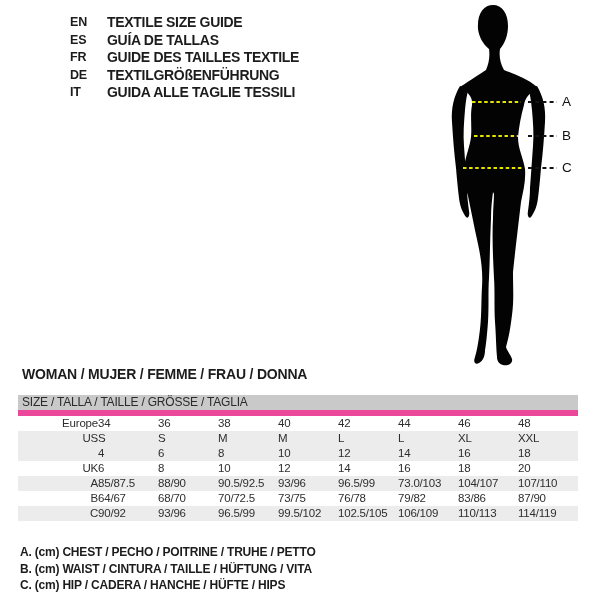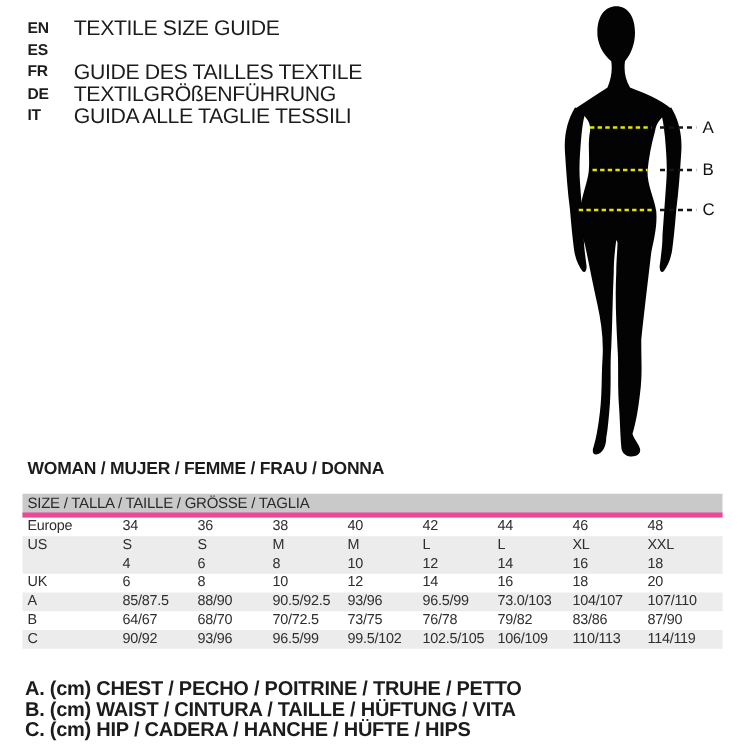--- a/index.html
+++ b/index.html
@@ -3,54 +3,55 @@
 <meta charset="utf-8">
 <style>
   html,body{margin:0;padding:0;background:#ffffff;}
   .canvas{
     position:relative;width:600px;height:600px;background:#ffffff;overflow:hidden;
     font-family:"Liberation Sans", sans-serif;color:#1c1c1c;
   }
   
   .lang-block{position:absolute;left:22px;top:14px;}
   .lang-row{display:flex;line-height:17.5px;}
-  .lang-code{width:37px;font-size:12.5px;font-weight:700;letter-spacing:-0.2px;}
-  .lang-title{font-size:17px;font-weight:400;letter-spacing:-0.3px;white-space:nowrap;}
+  .lang-code{width:37px;font-size:12.5px;font-weight:700;letter-spacing:-0.2px;margin-left:48px;}
+  .lang-title{font-size:14px;font-weight:700;letter-spacing:-0.3px;white-space:nowrap;}
   
   .figure-svg{position:absolute;left:440px;top:0;width:160px;height:375px;}
   .body-fill{fill:#030303;}
   .dash-yellow{stroke:var(--dash-yellow,#e4e400);stroke-width:2;stroke-dasharray:3.5 2.6;fill:none;}
   .dash-black{stroke:var(--dash-black,#141414);stroke-width:2;stroke-dasharray:4 3.2;fill:none;}
   .measure-label{position:absolute;left:562px;width:20px;font-size:13.5px;font-weight:400;color:#111;line-height:18px;}
   
   .section-title{position:absolute;left:22px;top:366px;font-size:14px;font-weight:700;letter-spacing:-0.2px;white-space:nowrap;}
   
   .size-table{position:absolute;left:18px;top:395px;width:560px;font-size:11.5px;color:#2e2e2e;letter-spacing:-0.2px;}
   .thead{background:var(--header-bg,#c9c9c9);height:15px;line-height:15px;padding-left:4px;
-         border-bottom:4px solid #ec4899;font-size:12px;color:#2a2a2a;white-space:nowrap;}
+         border-bottom:6px solid #ec4899;font-size:12px;color:#2a2a2a;white-space:nowrap;}
   .trow{display:flex;height:15px;line-height:15px;}
   .trow.shaded{background:var(--alt-bg,#ececec);}
-  .tlabel{width:80px;padding-left:4px;box-sizing:border-box;text-align:left;}
+  .tlabel{width:80px;padding-left:4px;box-sizing:border-box;text-align:right;}
   .tcell{width:60px;}
   
   .legend-block{position:absolute;left:20px;top:544px;}
-  .legend-line{font-size:16px;font-weight:700;letter-spacing:-0.2px;line-height:16.5px;white-space:nowrap;}
+  .legend-line{font-size:12px;font-weight:700;letter-spacing:-0.2px;line-height:16.5px;white-space:nowrap;}
 </style>
 </head>
 <body>
 
 <div class="canvas">
 
   <div class="lang-block">
     <div class="lang-row">
       <span class="lang-code">EN</span>
       <span class="lang-title">TEXTILE SIZE GUIDE</span>
     </div>
     <div class="lang-row">
       <span class="lang-code">ES</span>
+      <span class="lang-title">GUÍA DE TALLAS</span>
     </div>
     <div class="lang-row">
       <span class="lang-code">FR</span>
       <span class="lang-title">GUIDE DES TAILLES TEXTILE</span>
     </div>
     <div class="lang-row">
       <span class="lang-code">DE</span>
       <span class="lang-title">TEXTILGRÖßENFÜHRUNG</span>
     </div>
     <div class="lang-row">

